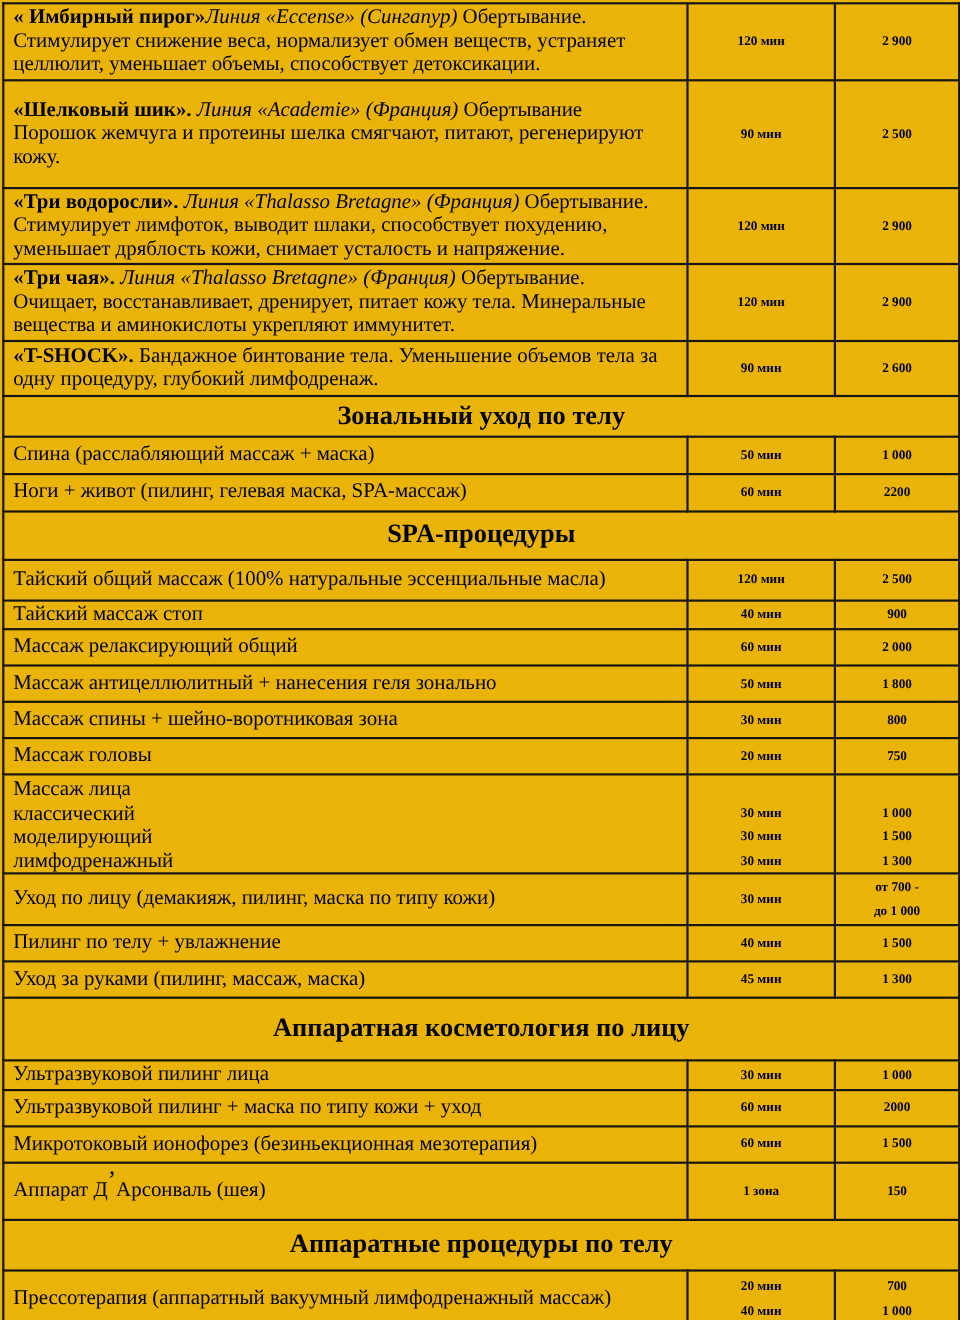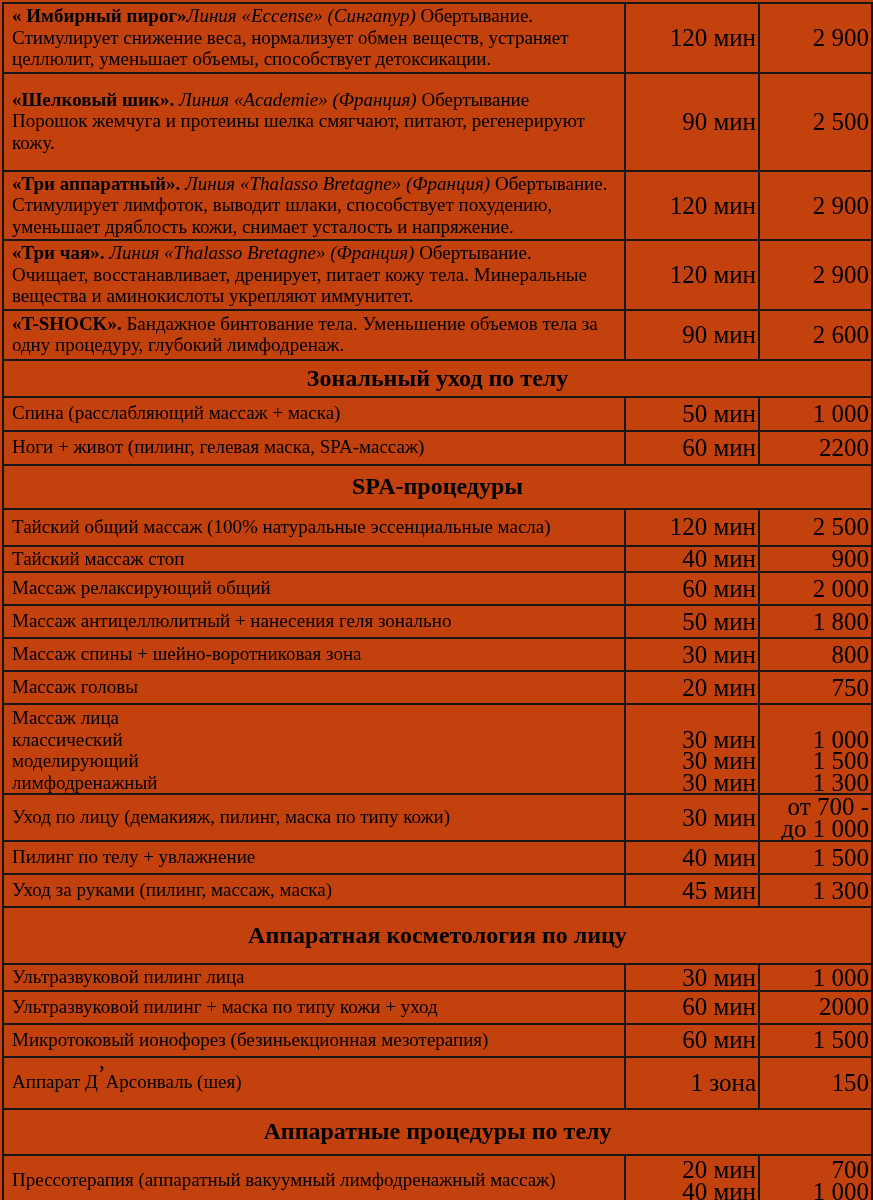--- a/index.html
+++ b/index.html
@@ -1,19 +1,19 @@
 <!DOCTYPE html>
 <html><head>
 <meta charset="utf-8">
 <style>
   html,body{margin:0;padding:0;background:#fff;}
   .page{
     position:relative;
     width:873px;height:1200px;
-    background:#c2410c;
+    background:#eab308;
     overflow:hidden;
     font-family:"Liberation Serif", serif;
     color:#000;
   }
   table.price-table{
     border-collapse:collapse;
     position:absolute;left:2px;top:2px;
     width:869px;
     table-layout:fixed;
   }
@@ -21,24 +21,25 @@
     border:2px solid #161616;
     vertical-align:middle;
     overflow:hidden;
   }
   td.desc-td{
     padding:1px 4px 2px 8px;
     font-size:19px;
     line-height:21.5px;
   }
   td.dur-td, td.price-td{
-    text-align:right;
-    font-size:25px;
+    text-align:center;
+    font-size:12px;
     line-height:21.5px;
     padding:1px 2px;
+    font-weight:bold;
   }
   td.section-td{
     text-align:center;
     font-weight:bold;
     font-size:24px;
     padding:2px 4px;
   }
   .seg-b{font-weight:bold;}
   .seg-i{font-style:italic;}
   .seg-s{vertical-align:super;font-size:120%;line-height:0;}
@@ -103,21 +104,21 @@
           </td>
           <td class="dur-td">
             <div class="line">90 мин</div>
           </td>
           <td class="price-td">
             <div class="line">2 500</div>
           </td>
         </tr>
         <tr class="service-row">
           <td class="desc-td">
-            <div class="line"><span class="seg seg-b">«Три аппаратный». </span><span class="seg seg-i">Линия «Thalasso Bretagne» (Франция)</span><span class="seg"> Обертывание.</span></div>
+            <div class="line"><span class="seg seg-b">«Три водоросли». </span><span class="seg seg-i">Линия «Thalasso Bretagne» (Франция)</span><span class="seg"> Обертывание.</span></div>
             <div class="line"><span class="seg">Стимулирует лимфоток, выводит шлаки, способствует похудению,</span></div>
             <div class="line"><span class="seg">уменьшает дряблость кожи, снимает усталость и напряжение.</span></div>
           </td>
           <td class="dur-td">
             <div class="line">120 мин</div>
           </td>
           <td class="price-td">
             <div class="line">2 900</div>
           </td>
         </tr>

